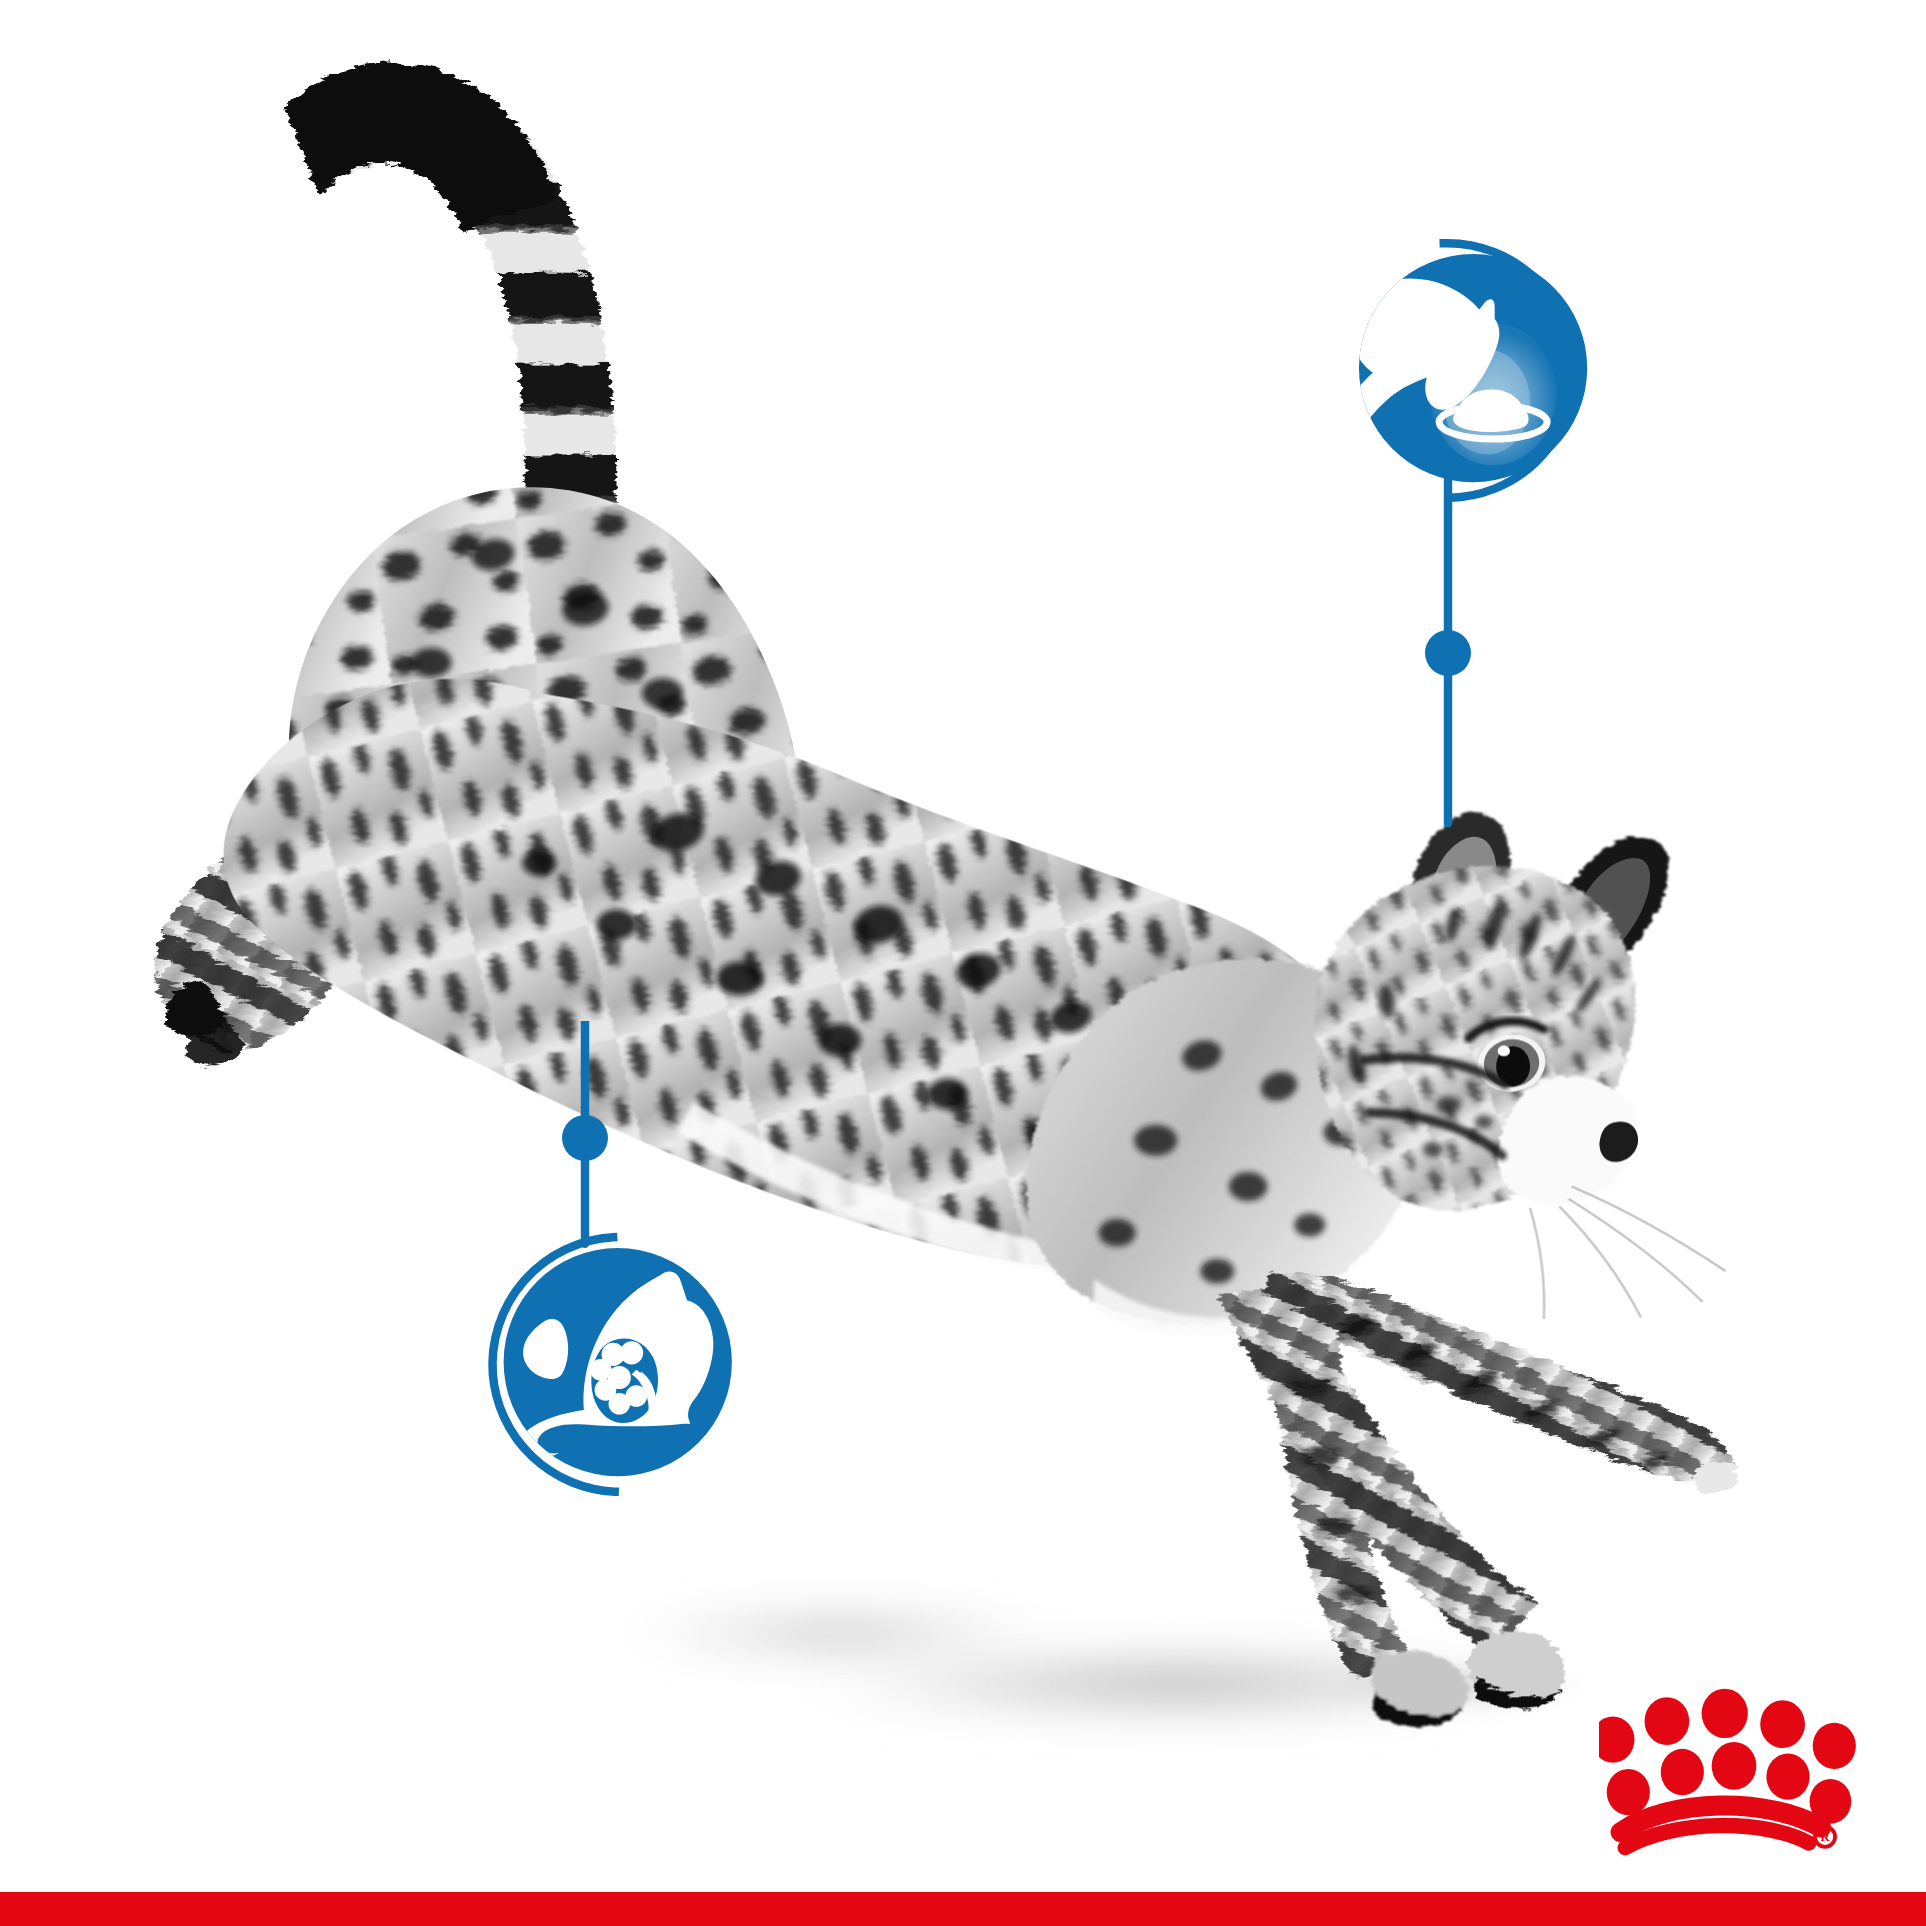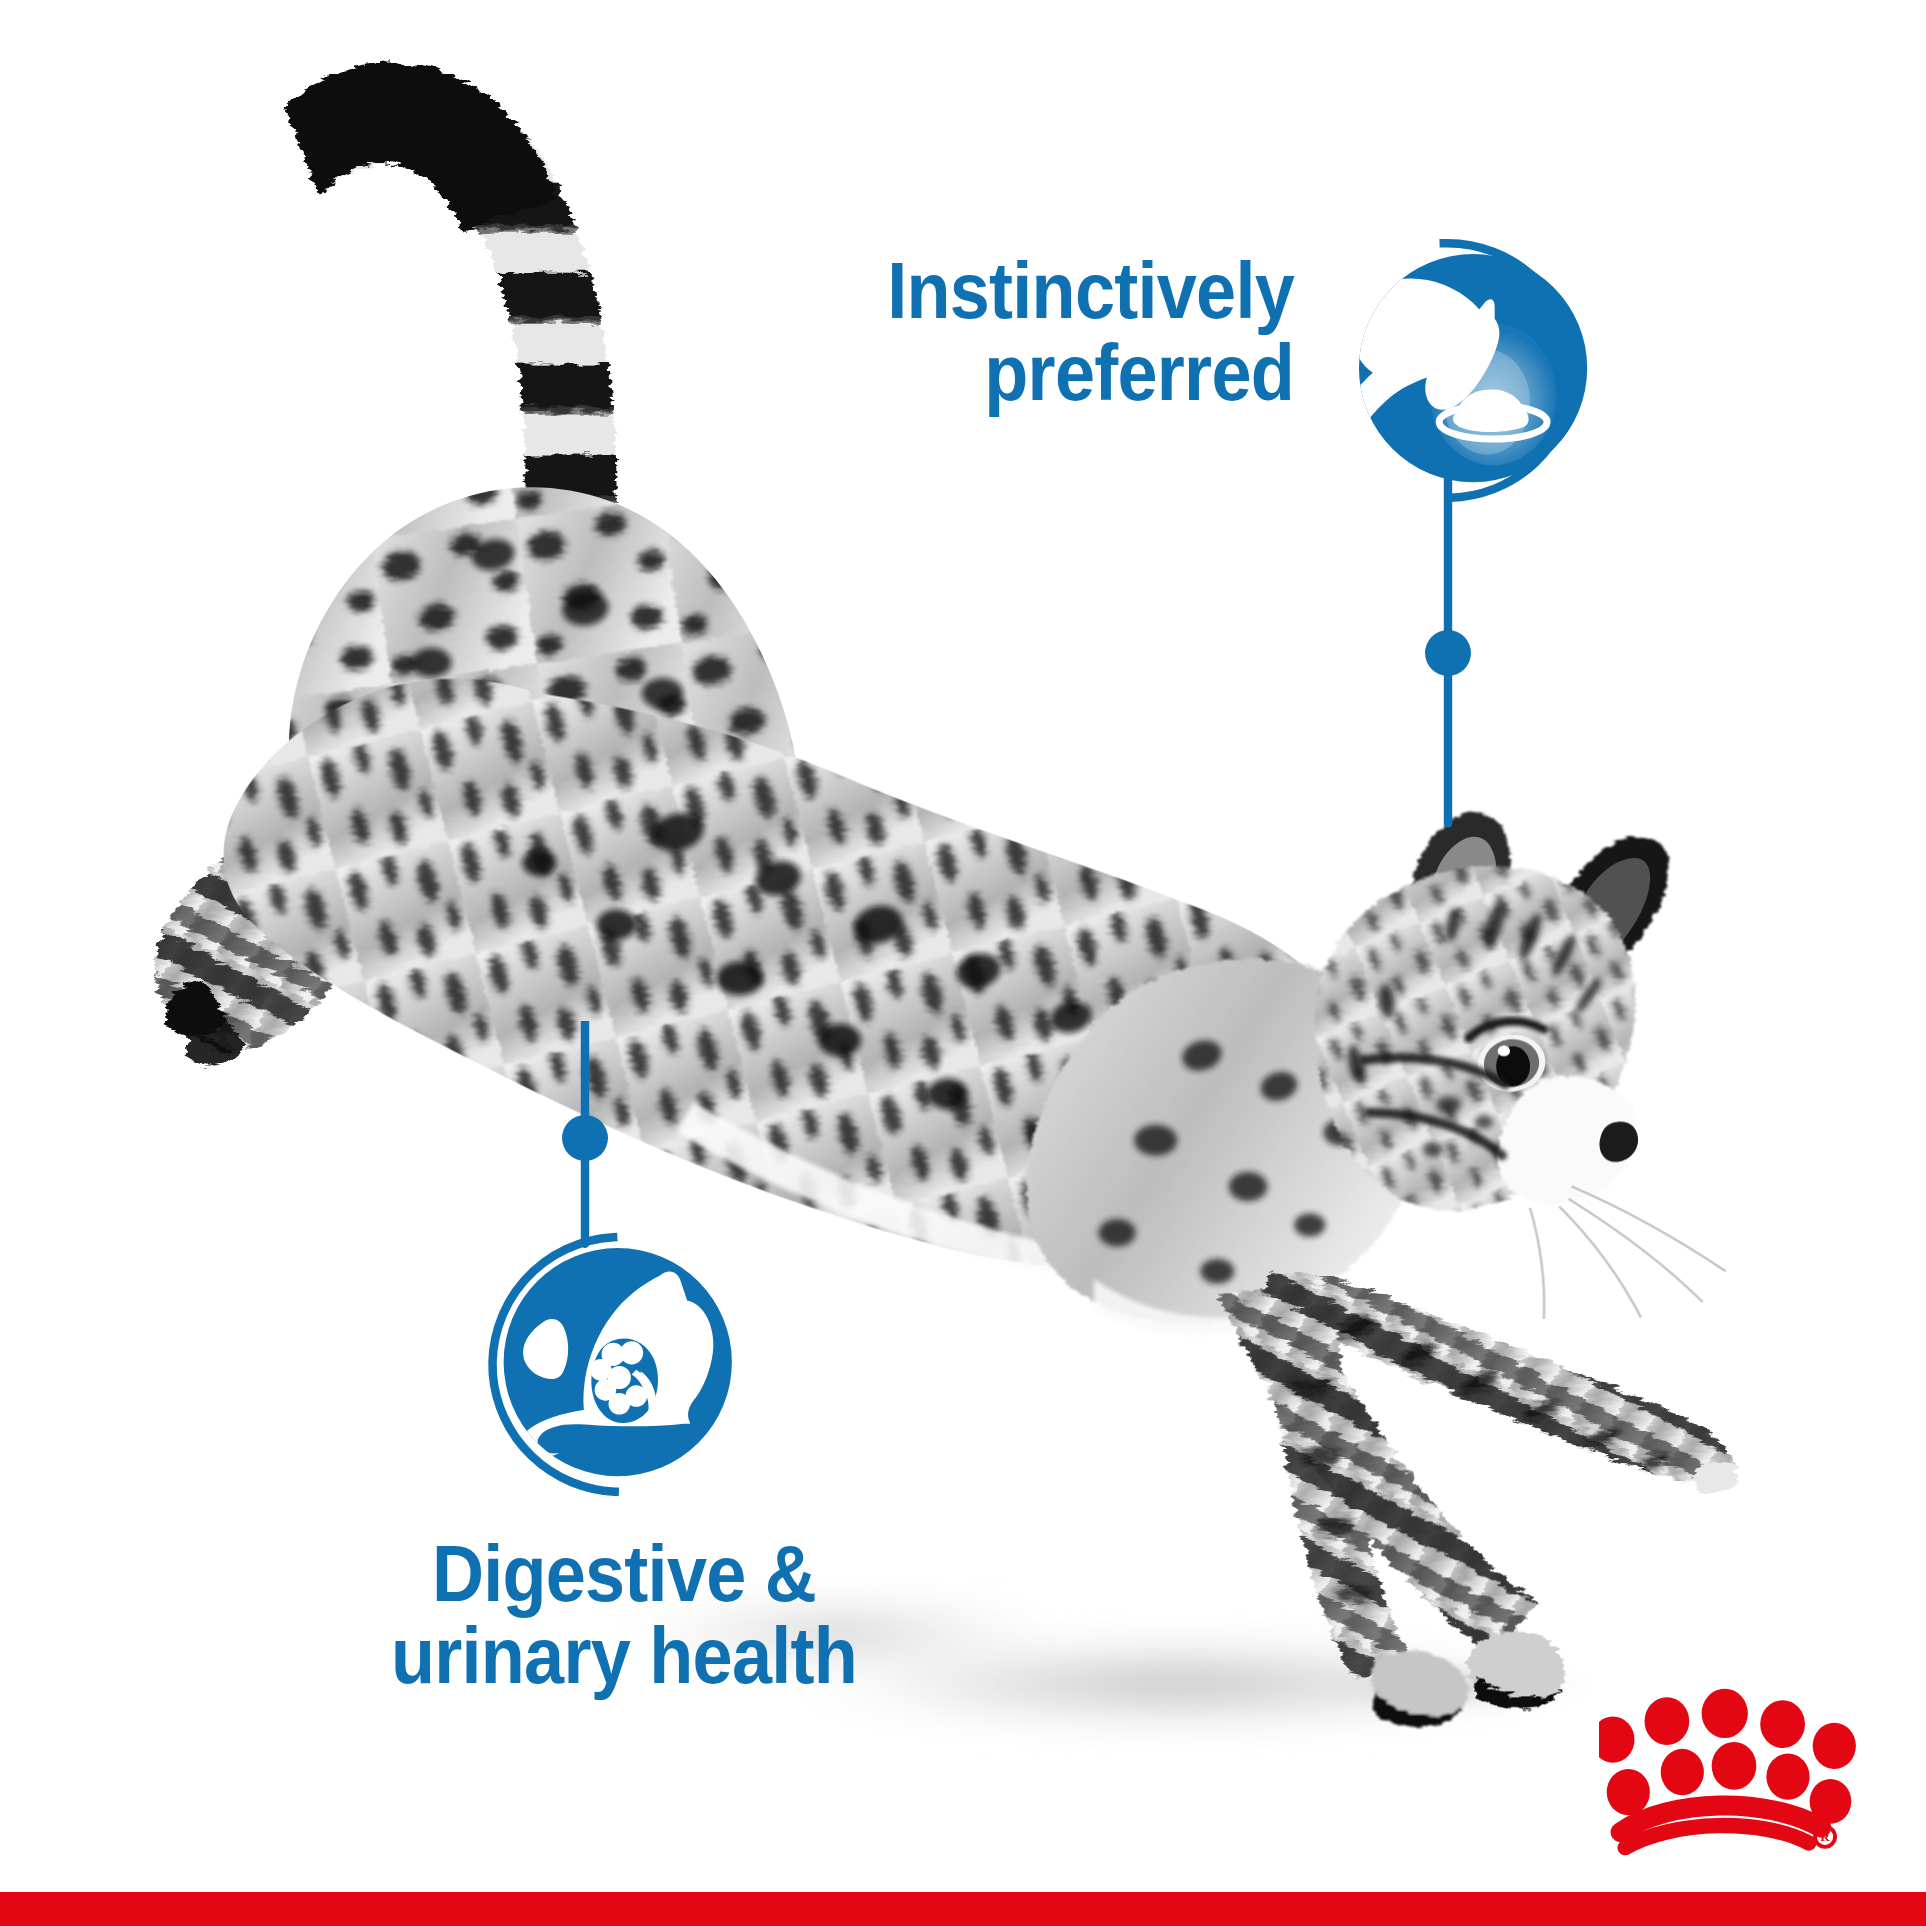--- a/index.html
+++ b/index.html
@@ -427,24 +427,20 @@
         <path d="M 1792 2150
                  C 1824 2138 1868 2142 1890 2164
                  C 1914 2188 1910 2216 1884 2228
                  C 1854 2242 1812 2236 1792 2212
                  C 1776 2192 1776 2160 1792 2150 Z" fill="#c6c6c6"></path>
         <path d="M 1786 2198 C 1820 2230 1872 2236 1900 2214 C 1886 2240 1840 2250 1804 2234 C 1784 2226 1776 2212 1786 2198 Z" fill="#0d0d0d"></path>
       </g>
     </svg>
   </div>
 
-  <div class="callout" id="callout-top">
-    <div class="callout-text">Instinctively
-preferred</div>
-  </div>
 
   <div class="icon-wrap" id="icon-top">
     <svg viewBox="0 0 380 380" width="293" height="293" xmlns="http://www.w3.org/2000/svg">
       <defs>
         <radialGradient id="bowlGlow" cx="0.5" cy="0.55" r="0.5">
           <stop offset="0%" stop-color="#ffffff" stop-opacity="0.62"></stop>
           <stop offset="60%" stop-color="#ffffff" stop-opacity="0.34"></stop>
           <stop offset="100%" stop-color="#ffffff" stop-opacity="0.05"></stop>
         </radialGradient>
         <clipPath id="discClipTop">
@@ -576,24 +572,20 @@
         <path d="M 232 208
                  C 244 216 252 232 252 250
                  C 252 262 248 270 242 272
                  C 248 256 246 236 236 222
                  C 232 216 230 212 232 208 Z" fill="#ffffff"></path>
         <path d="M 226 206 C 238 214 248 230 250 250 C 252 266 246 278 238 278 L 234 270 C 242 268 244 256 240 242 C 236 228 228 216 220 212 Z" fill="#ffffff"></path>
       </g>
     </svg>
   </div>
 
-  <div class="callout" id="callout-bottom">
-    <div class="callout-text">Digestive &amp;
-urinary health</div>
-  </div>
 
   <div id="rc-logo">
     <svg viewBox="0 0 350 250" width="270" height="193" xmlns="http://www.w3.org/2000/svg">
       <g fill="#E30613">
 
         <ellipse cx="18" cy="72" rx="28" ry="30"></ellipse>
         <ellipse cx="88" cy="48" rx="29" ry="31"></ellipse>
         <ellipse cx="163" cy="38" rx="30" ry="32"></ellipse>
         <ellipse cx="238" cy="52" rx="29" ry="31"></ellipse>
         <ellipse cx="305" cy="80" rx="28" ry="30"></ellipse>

